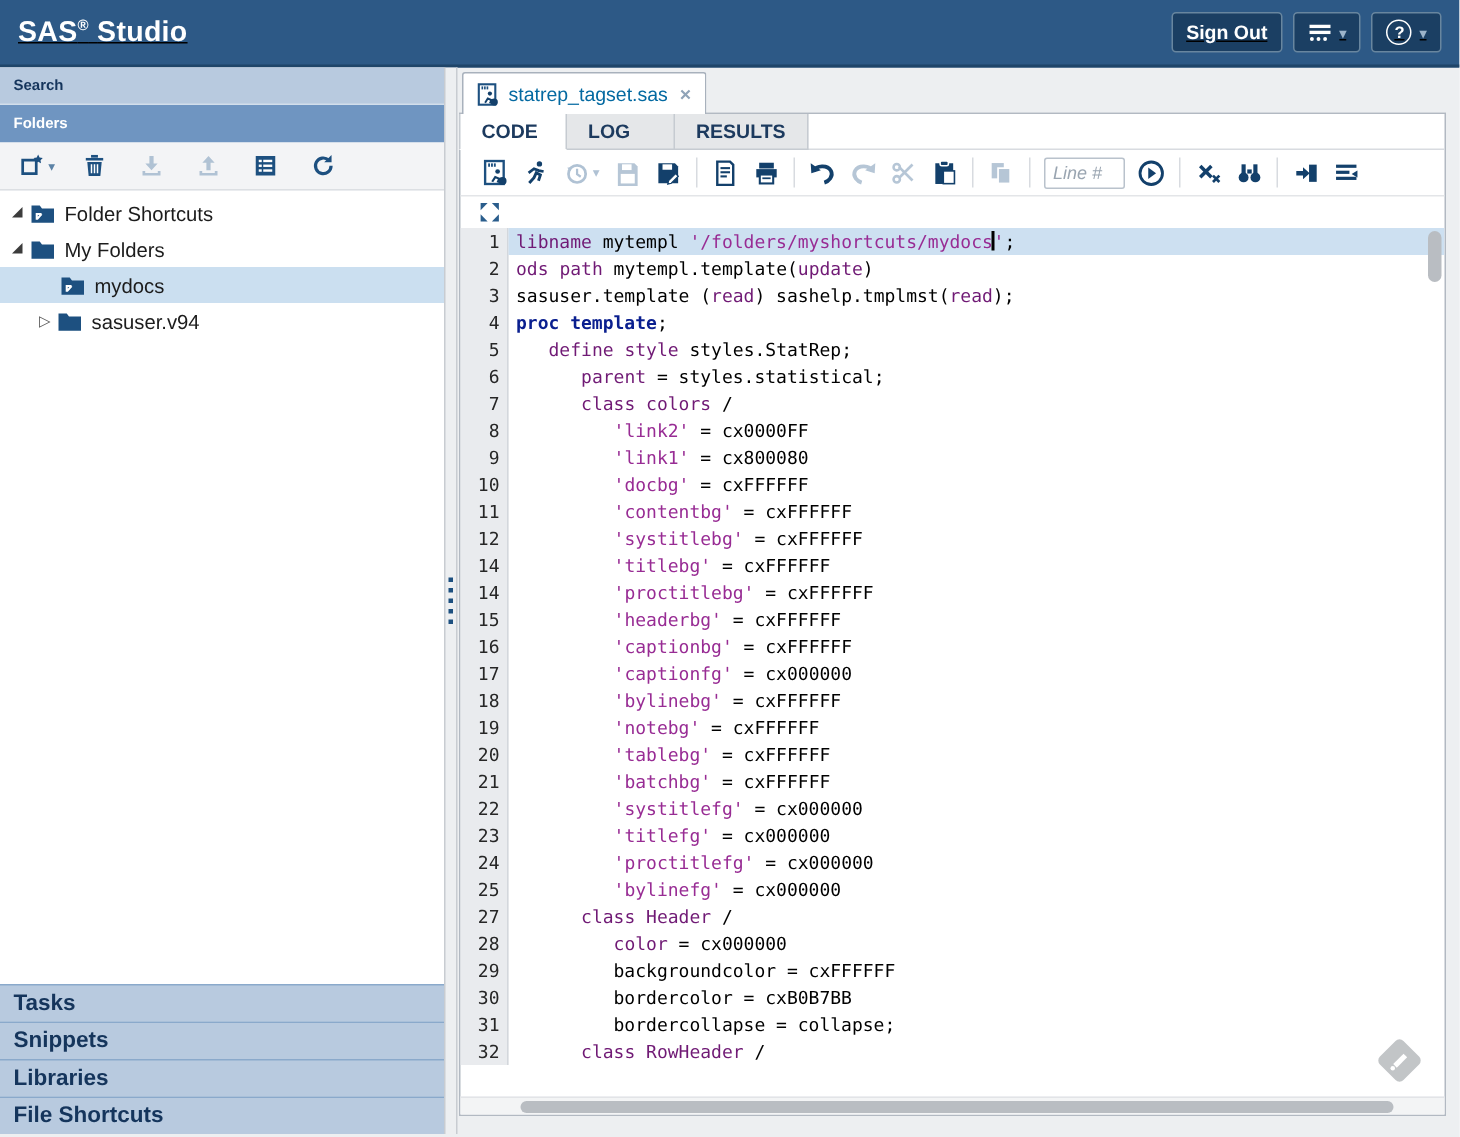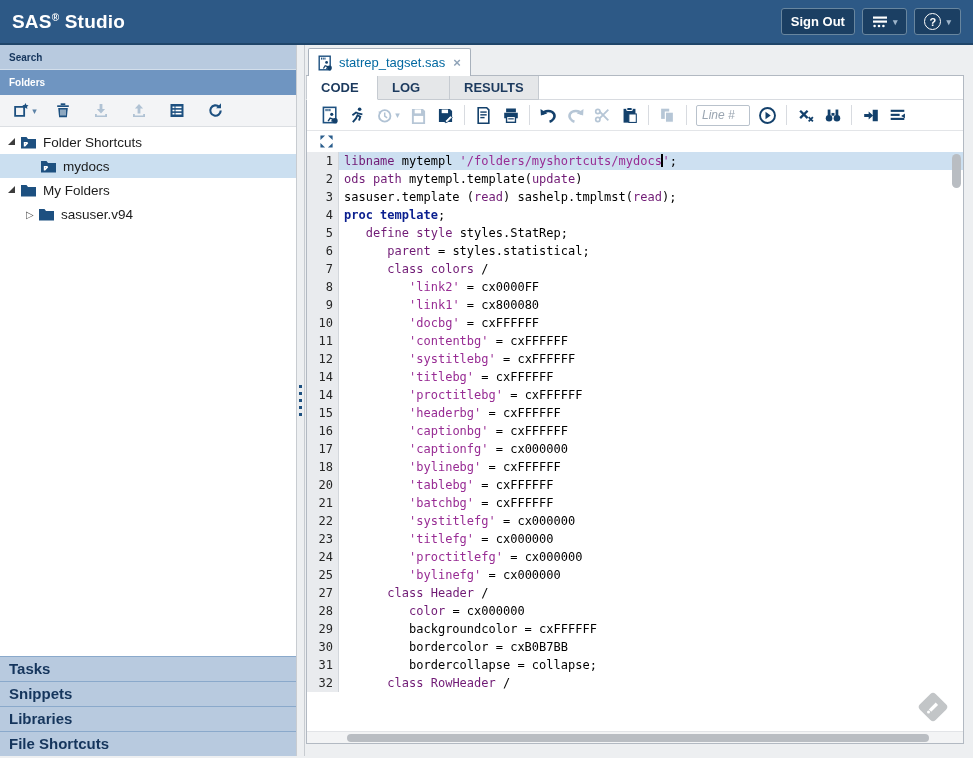--- a/index.html
+++ b/index.html
@@ -1,21 +1,21 @@
 <!DOCTYPE html>
 <html><head>
 <meta charset="utf-8">
 <style>
   * { box-sizing: border-box; margin: 0; padding: 0; }
   html,body { width: 973px; height: 758px; overflow: hidden;
     font-family: "Liberation Sans", sans-serif; background: #edeff1; }
 
   
   .app-header { height: 45px; background: #2d5986; border-bottom: 2px solid #1f4569;
-    display: flex; align-items: center; justify-content: space-between; padding: 0 12px; }
+    display: flex; align-items: center; justify-content: space-between; padding: 0 12px; text-decoration: underline; }
   .brand { color: #fff; font-weight: bold; font-size: 19px; letter-spacing: .2px; }
   .brand sup { font-size: 10px; }
   .hdr-btns { display: flex; gap: 7px; }
   .hbtn { height: 27px; background: #1b3f63; border: 1px solid #68869f; border-radius: 3px;
     color: #fff; font-weight: bold; font-size: 13px; display: flex; align-items: center;
     padding: 0 9px; cursor: pointer; gap: 5px; }
   .caret { color: #9db4ca; font-size: 9px; }
 
   
   .content { display: flex; height: 711px; }
@@ -203,37 +203,37 @@
       <div class="trow indent0">
         <span class="tri-exp"></span>
         <span>
           <svg width="17" height="15" viewBox="0 0 17 14">
               <path d="M1 1.5h5.5L8 3.5h8V13H1z" fill="#1d5080"></path>
               <path d="M4.5 11V7.2h3.2M7.7 7.2L4.7 10.6" stroke="#fff" stroke-width="1.4" fill="none"></path>
             </svg>
         </span>
         <span class="lbl">Folder Shortcuts</span>
       </div>
+      <div class="trow indent0">
+        <span class="tri-exp"></span>
+        <span>
+          <svg width="17" height="15" viewBox="0 0 17 14">
+              <path d="M1 1.5h5.5L8 3.5h8V13H1z" fill="#1d5080"></path>
+            </svg>
+        </span>
+        <span class="lbl">My Folders</span>
+      </div>
       <div class="trow indent1 selected">
         <span>
           <svg width="17" height="15" viewBox="0 0 17 14">
               <path d="M1 1.5h5.5L8 3.5h8V13H1z" fill="#1d5080"></path>
               <path d="M4.5 11V7.2h3.2M7.7 7.2L4.7 10.6" stroke="#fff" stroke-width="1.4" fill="none"></path>
             </svg>
         </span>
         <span class="lbl">mydocs</span>
-      </div>
-      <div class="trow indent0">
-        <span class="tri-exp"></span>
-        <span>
-          <svg width="17" height="15" viewBox="0 0 17 14">
-              <path d="M1 1.5h5.5L8 3.5h8V13H1z" fill="#1d5080"></path>
-            </svg>
-        </span>
-        <span class="lbl">My Folders</span>
       </div>
       <div class="trow indent1t">
         <span class="tri-col">▷</span>
         <span>
           <svg width="17" height="15" viewBox="0 0 17 14">
               <path d="M1 1.5h5.5L8 3.5h8V13H1z" fill="#1d5080"></path>
             </svg>
         </span>
         <span class="lbl">sasuser.v94</span>
       </div>
@@ -495,20 +495,24 @@
             </div>
             <div class="crow">
               <span class="lnum">17</span>
               <span class="ctext"><span class="tok-p">         </span><span class="tok-s">'captionfg'</span><span class="tok-p"> = cx000000</span></span>
             </div>
             <div class="crow">
               <span class="lnum">18</span>
               <span class="ctext"><span class="tok-p">         </span><span class="tok-s">'bylinebg'</span><span class="tok-p"> = cxFFFFFF</span></span>
             </div>
             <div class="crow">
+              <span class="lnum">19</span>
+              <span class="ctext"><span class="tok-p">         </span><span class="tok-s">'notebg'</span><span class="tok-p"> = cxFFFFFF</span></span>
+            </div>
+            <div class="crow">
               <span class="lnum">20</span>
               <span class="ctext"><span class="tok-p">         </span><span class="tok-s">'tablebg'</span><span class="tok-p"> = cxFFFFFF</span></span>
             </div>
             <div class="crow">
               <span class="lnum">21</span>
               <span class="ctext"><span class="tok-p">         </span><span class="tok-s">'batchbg'</span><span class="tok-p"> = cxFFFFFF</span></span>
             </div>
             <div class="crow">
               <span class="lnum">22</span>
               <span class="ctext"><span class="tok-p">         </span><span class="tok-s">'systitlefg'</span><span class="tok-p"> = cx000000</span></span>

